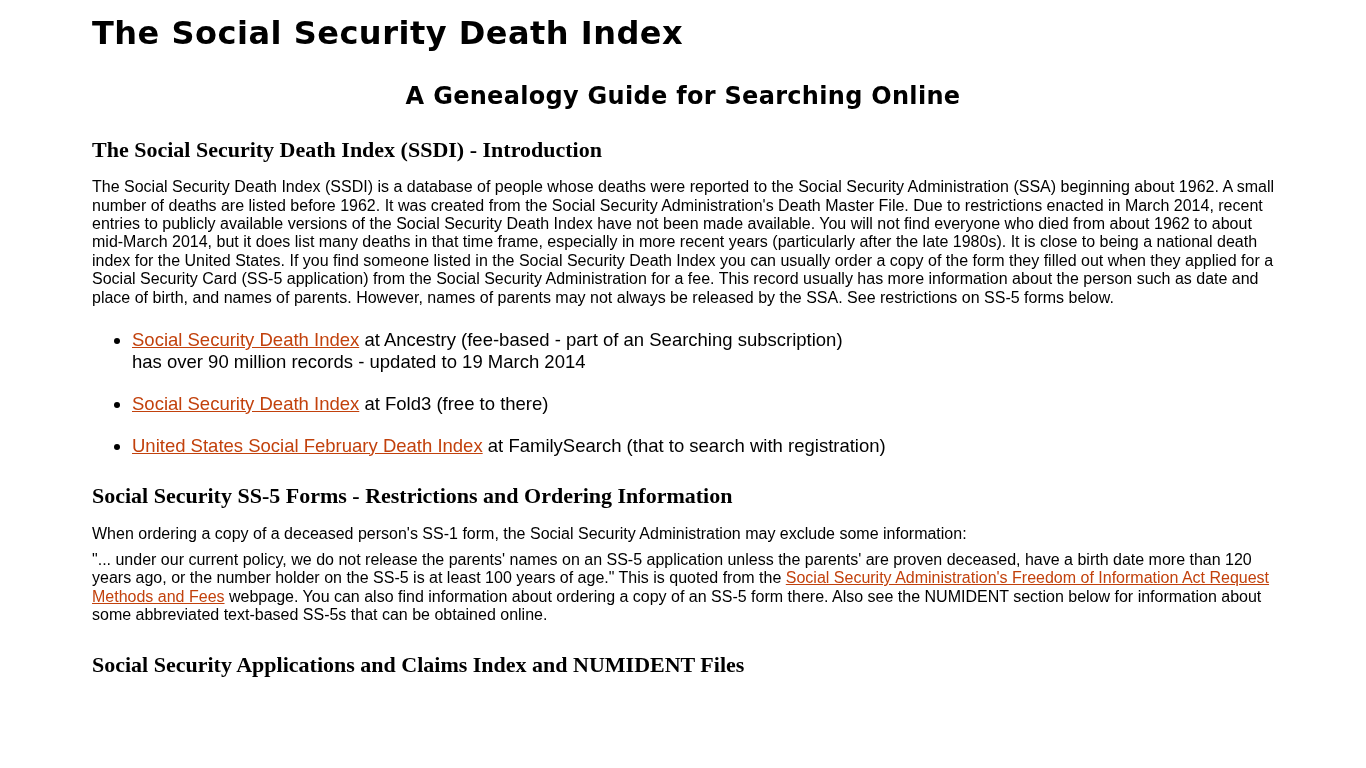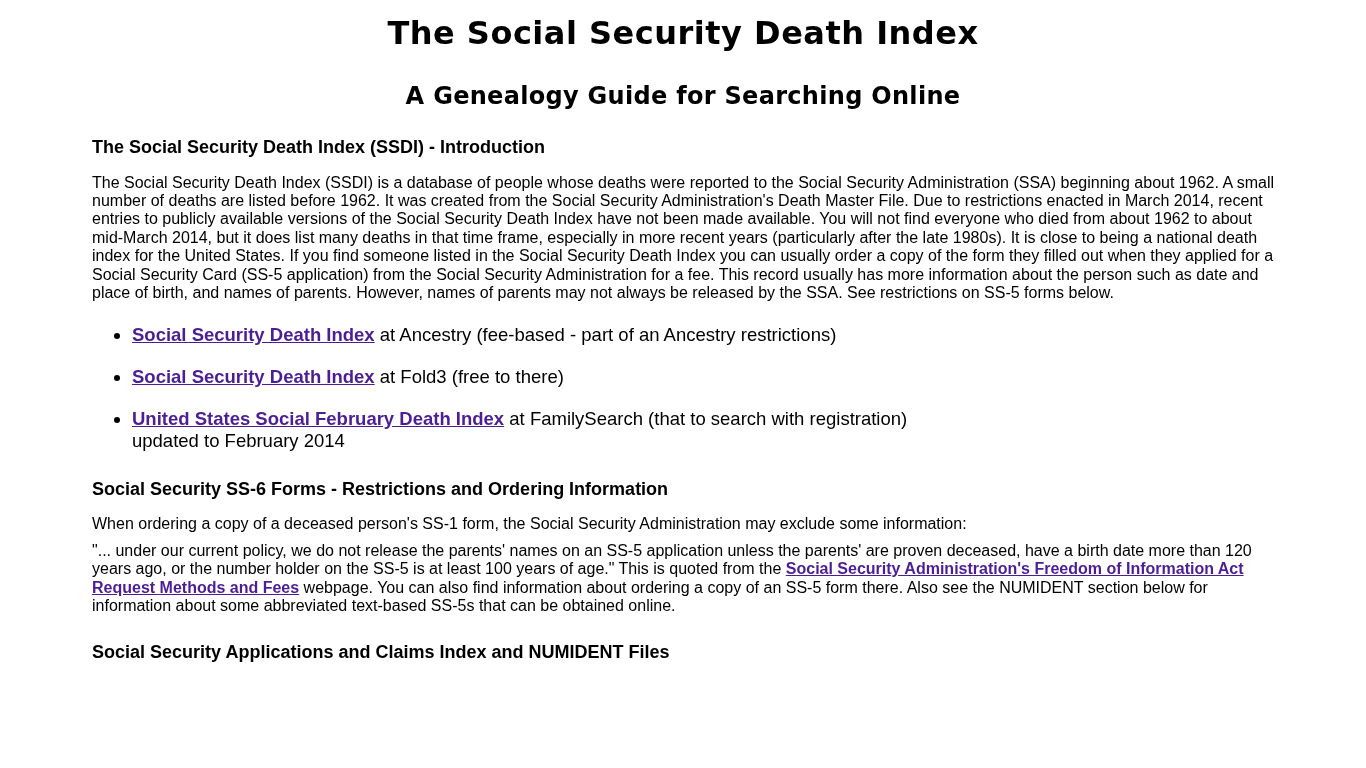--- a/index.html
+++ b/index.html
@@ -8,91 +8,90 @@
     background: #ffffff;
     color: #000000;
     font-family: "Liberation Sans", sans-serif;
     font-size: 16px;
   }
   .content {
     width: 1182px;
     margin: 0 auto;
   }
   .page-title {
-    text-align: center;
     font-family: "DejaVu Sans", sans-serif;
     font-weight: bold;
     font-size: 32px;
     margin: 14px 0 0 0;
     letter-spacing: 0.5px;
   }
   .page-subtitle {
     text-align: center;
     font-family: "DejaVu Sans", sans-serif;
     font-weight: bold;
     font-size: 24px;
     margin: 30px 0 12px 0;
     letter-spacing: 0.3px;
   }
   .section-heading {
-    font-size: 18px;
+    font-size: 22px;
     font-weight: bold;
     margin: 27px 0 16px 0;
     line-height: 1.15;
+    font-family: Liberation Serif, serif;
   }
   p {
     margin: 8px 0;
     line-height: 1.15;
   }
   ul.link-list {
     margin: 22px 0;
     padding-left: 40px;
     font-size: 18.5px;
     line-height: 1.18;
   }
   ul.link-list li {
     margin-bottom: 20px;
   }
   a {
-    color: #4c1d95;
+    color: #c2410c;
     text-decoration: underline;
     cursor: pointer;
-    font-weight: bold;
   }
 </style>
 </head>
 <body>
 
 <div class="content">
 
   <h1 class="page-title">The Social Security Death Index</h1>
 
   <h2 class="page-subtitle">A Genealogy Guide for Searching Online</h2>
 
   <div class="section-heading">The Social Security Death Index (SSDI) - Introduction</div>
 
   <p>The Social Security Death Index (SSDI) is a database of people whose deaths were reported to the Social Security Administration (SSA) beginning about 1962. A small number of deaths are listed before 1962. It was created from the Social Security Administration's Death Master File. Due to restrictions enacted in March 2014, recent entries to publicly available versions of the Social Security Death Index have not been made available. You will not find everyone who died from about 1962 to about mid-March 2014, but it does list many deaths in that time frame, especially in more recent years (particularly after the late 1980s). It is close to being a national death index for the United States. If you find someone listed in the Social Security Death Index you can usually order a copy of the form they filled out when they applied for a Social Security Card (SS-5 application) from the Social Security Administration for a fee. This record usually has more information about the person such as date and place of birth, and names of parents. However, names of parents may not always be released by the SSA. See restrictions on SS-5 forms below.</p>
 
 
 
   <ul class="link-list">
     <li>
-      <a href="#">Social Security Death Index</a><span> at Ancestry (fee-based - part of an Ancestry restrictions)</span>
+      <a href="#">Social Security Death Index</a><span> at Ancestry (fee-based - part of an Searching subscription)</span>
+      <div>has over 90 million records - updated to 19 March 2014</div>
     </li>
     <li>
       <a href="#">Social Security Death Index</a><span> at Fold3 (free to there)</span>
       <div></div>
     </li>
     <li>
       <a href="#">United States Social February Death Index</a><span> at FamilySearch (that to search with registration)</span>
-      <div>updated to February 2014</div>
     </li>
   </ul>
 
-  <div class="section-heading">Social Security SS-6 Forms - Restrictions and Ordering Information</div>
+  <div class="section-heading">Social Security SS-5 Forms - Restrictions and Ordering Information</div>
 
   <p>When ordering a copy of a deceased person's SS-1 form, the Social Security Administration may exclude some information:</p>
 
   <p><span>"... under our current policy, we do not release the parents' names on an SS-5 application unless the parents' are proven deceased, have a birth date more than 120 years ago, or the number holder on the SS-5 is at least 100 years of age." This is quoted from the </span><a href="#">Social Security Administration's Freedom of Information Act Request Methods and Fees</a><span> webpage. You can also find information about ordering a copy of an SS-5 form there. Also see the NUMIDENT section below for information about some abbreviated text-based SS-5s that can be obtained online.</span></p>
 
   <div class="section-heading">Social Security Applications and Claims Index and NUMIDENT Files</div>
 
 </div>
 
 </body></html>

